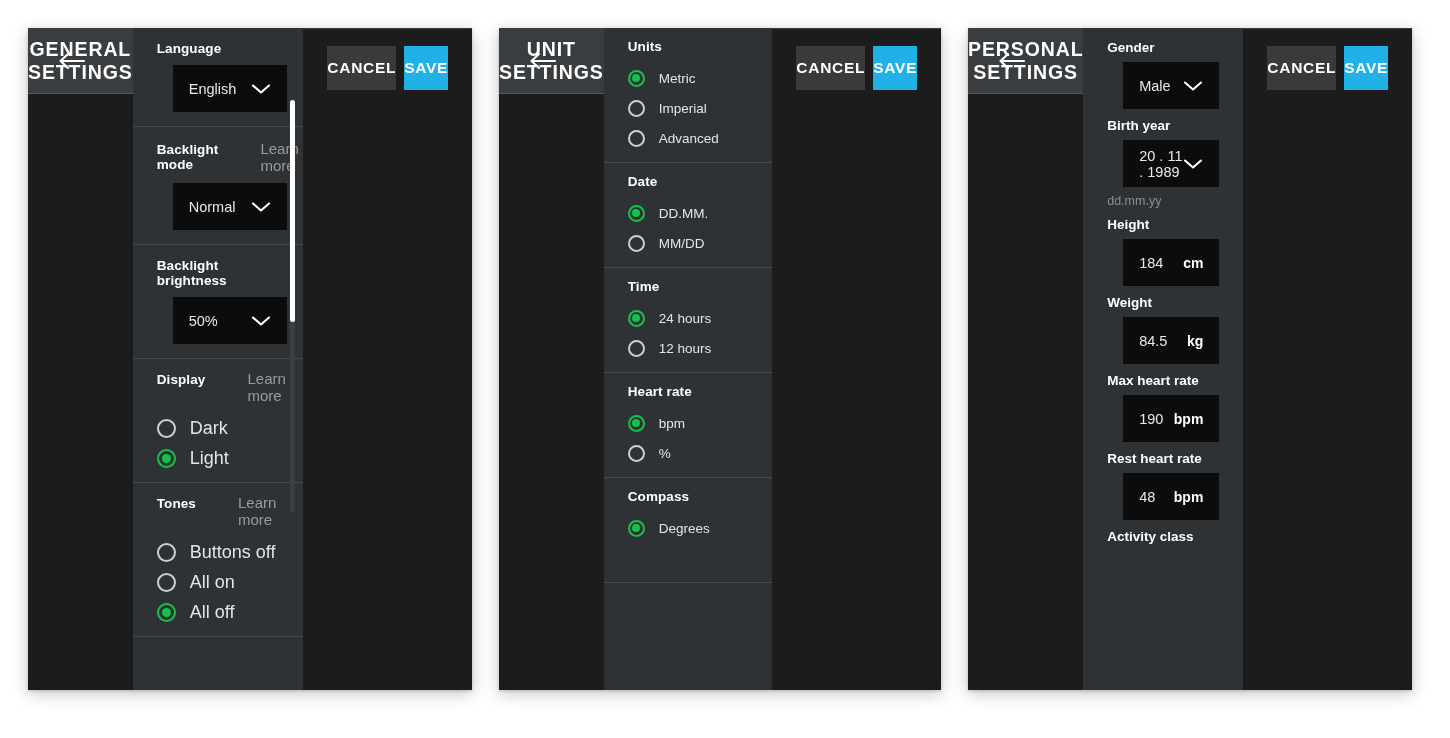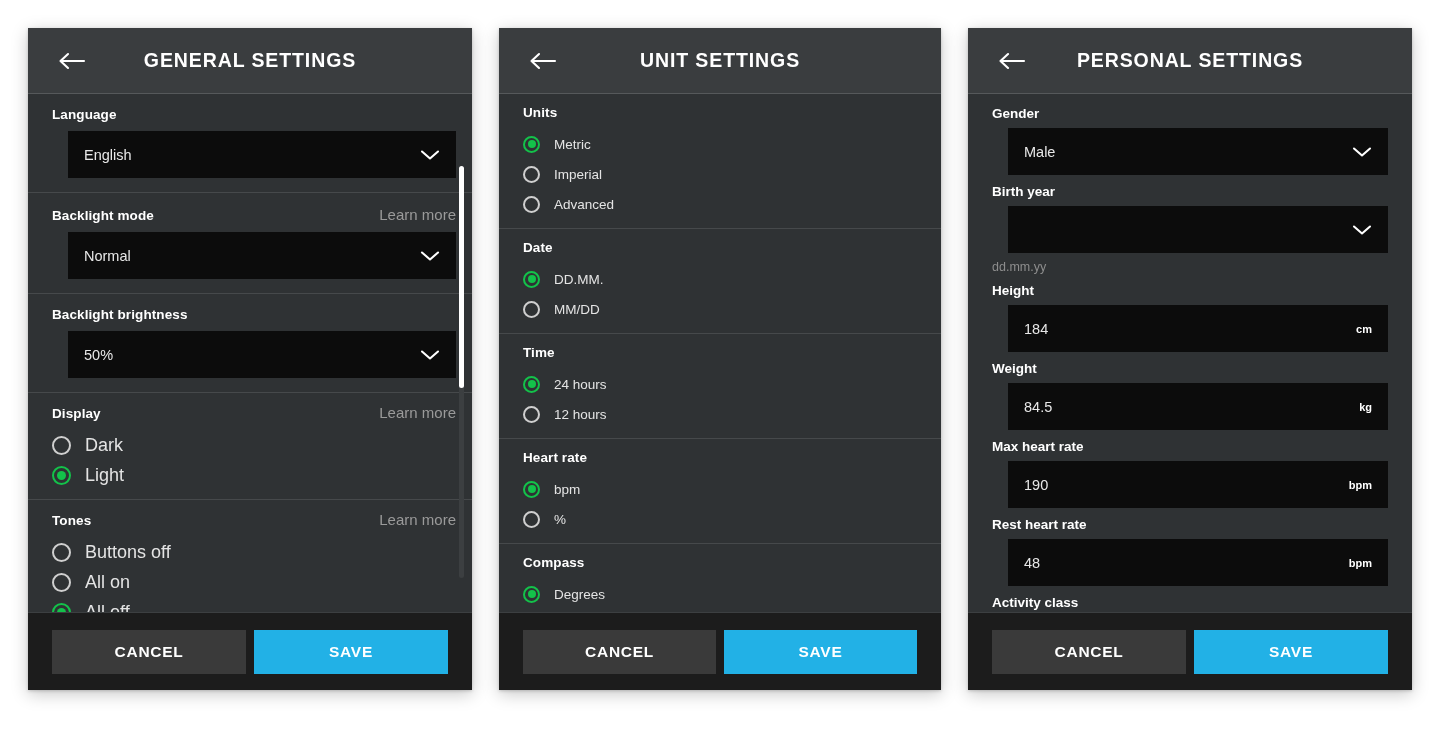--- a/index.html
+++ b/index.html
@@ -21,21 +21,21 @@
 
   
   .panel {
     position: absolute;
     top: 28px;
     width: 444px;
     height: 662px;
     background: #1c1c1c;
     box-shadow: 0 4px 16px rgba(0,0,0,0.22), 0 1px 3px rgba(0,0,0,0.18);
     display: flex;
-    flex-direction: column;
+    flex-direction: row;
     overflow: hidden;
   }
   #panel-general  { left: 28px; }
   #panel-unit     { left: 499px; width: 442px; }
   #panel-personal { left: 968px; }
 
   
   .panel-header {
     position: relative;
     height: 66px;
@@ -115,21 +115,21 @@
     cursor: pointer;
     margin-left: 16px;
   }
   .field-value {
     color: #e8e8e8;
     font-size: 14.5px;
     flex: 1 1 auto;
   }
   .field-unit {
     color: #ffffff;
-    font-size: 11px;
+    font-size: 14px;
     font-weight: bold;
     margin-left: auto;
   }
   .chevron {
     margin-left: auto;
     display: flex;
     align-items: center;
   }
   .hint {
     color: #8d8d8d;
@@ -479,20 +479,21 @@
           <span class="field-value">Male</span>
           <span class="chevron">
             <svg width="20" height="12" viewBox="0 0 20 12">
                 <path d="M2 2.5 L10 9.5 L18 2.5" fill="none" stroke="#ffffff" stroke-width="2.1" stroke-linecap="round" stroke-linejoin="round"></path>
               </svg>
           </span>
         </div>
 
         <div class="pfield-label">Birth year</div>
         <div class="field">
+          <span class="field-value">20 . 11 . 1989</span>
           <span class="chevron">
             <svg width="20" height="12" viewBox="0 0 20 12">
                 <path d="M2 2.5 L10 9.5 L18 2.5" fill="none" stroke="#ffffff" stroke-width="2.1" stroke-linecap="round" stroke-linejoin="round"></path>
               </svg>
           </span>
         </div>
         <div class="hint">dd.mm.yy</div>
 
         <div class="pfield-label">Height</div>
         <div class="field">

